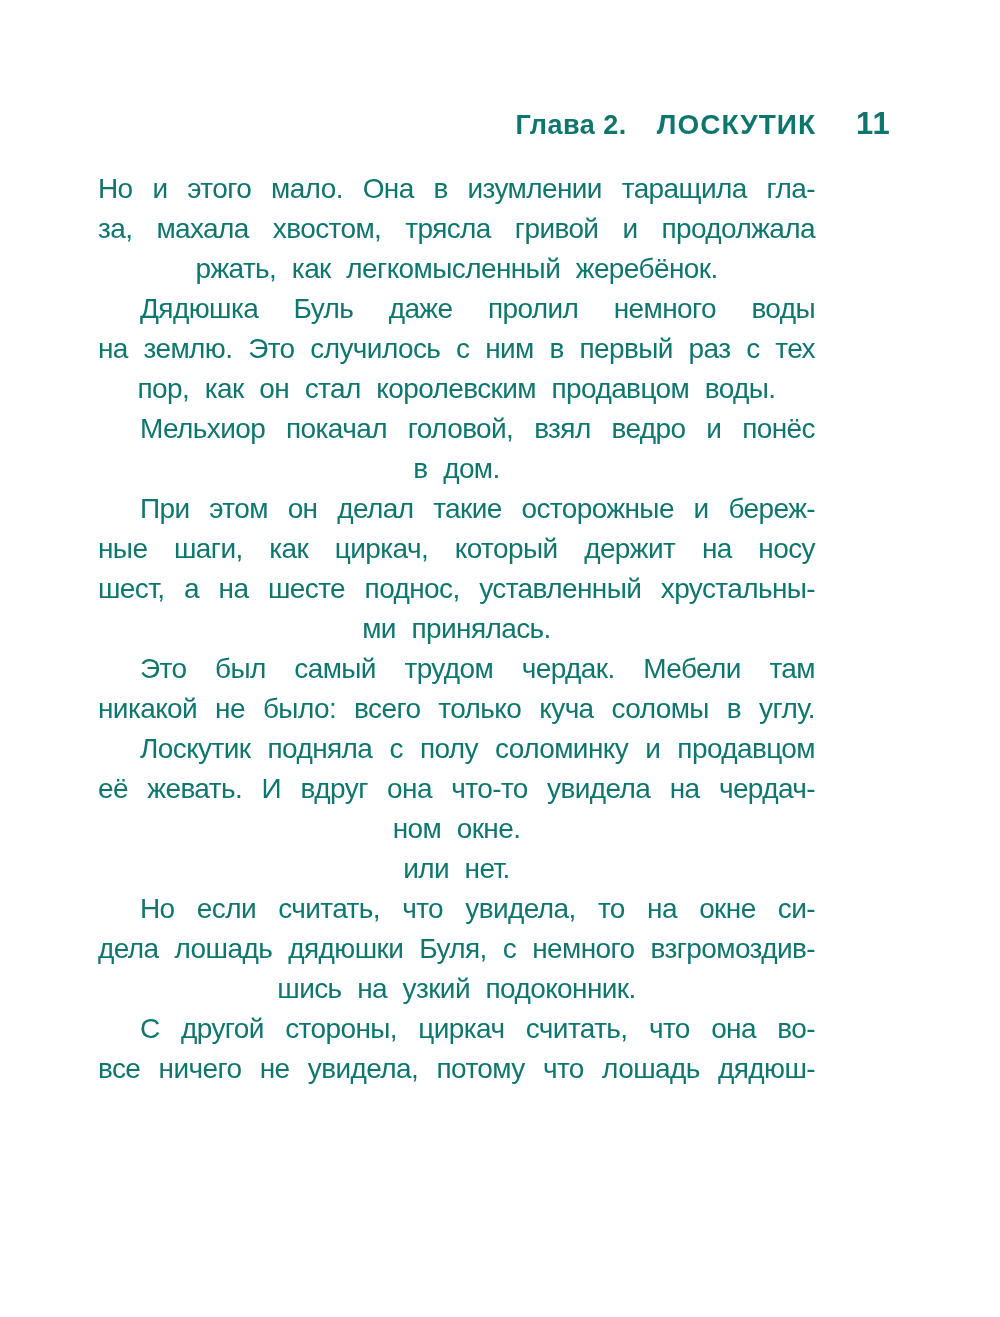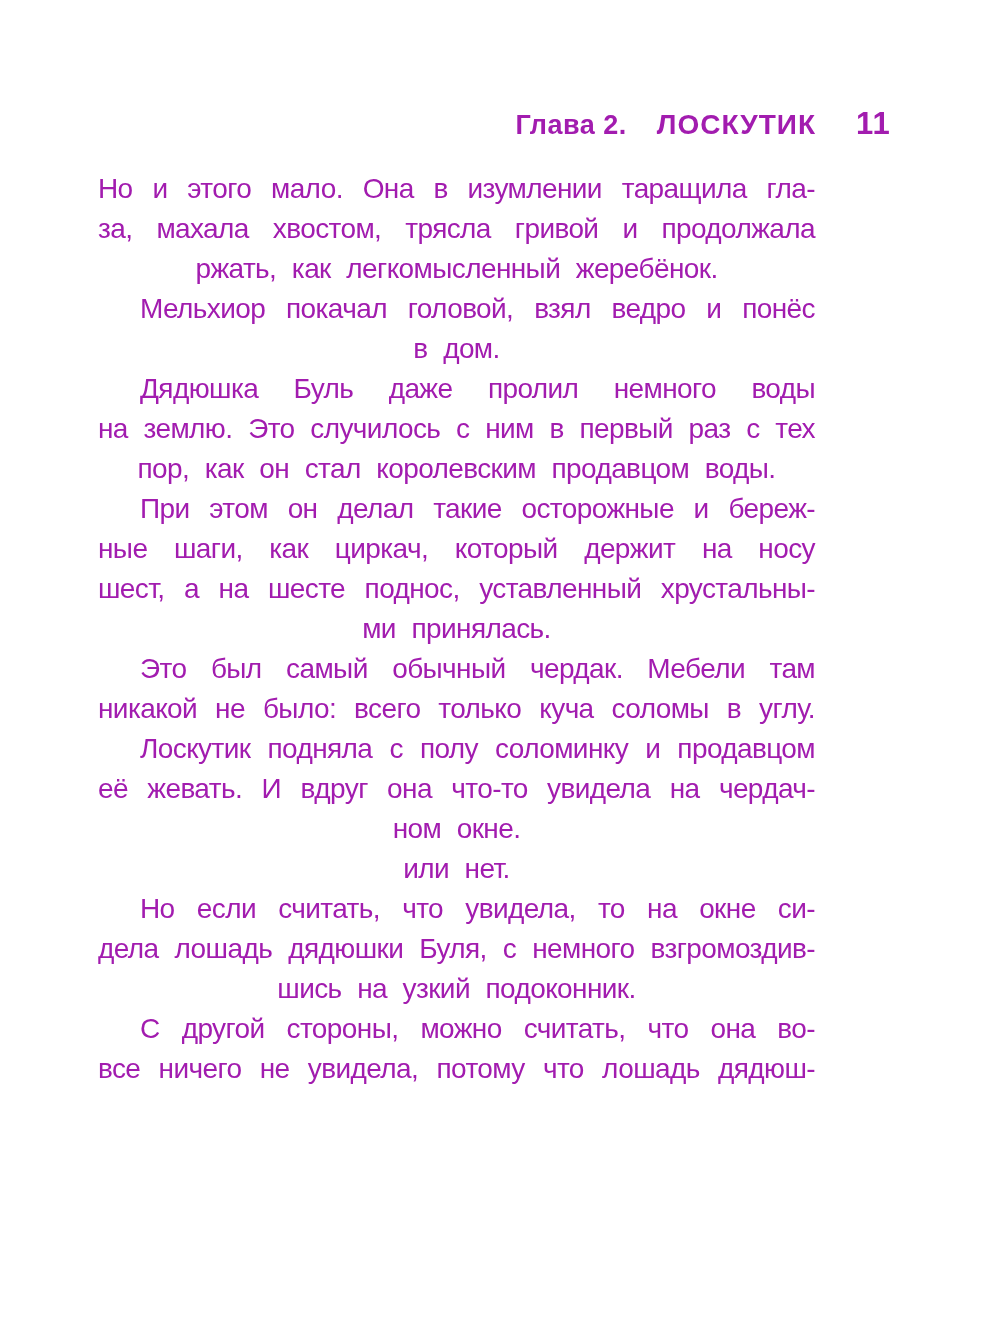--- a/index.html
+++ b/index.html
@@ -1,21 +1,21 @@
 <!DOCTYPE html>
 <html><head>
 <meta charset="utf-8">
 <style>
   html, body { margin: 0; padding: 0; background: #ffffff; }
   .page {
     position: relative;
     width: 1000px;
     height: 1317px;
     background: #ffffff;
-    color: #a21caf;
+    color: #0f766e;
     font-family: "Liberation Sans", "DejaVu Sans", sans-serif;
     overflow: hidden;
   }
   .running-head {
     position: absolute;
     top: 111px;
     right: 184px;
     white-space: nowrap;
     font-weight: 700;
     line-height: 1;
@@ -71,49 +71,49 @@
   </div>
   <div class="page-number">11</div>
 
   <div class="body-text">
       <div>
         <div class="line just">Но и этого мало. Она в изумлении таращила гла-</div>
         <div class="line just">за, махала хвостом, трясла гривой и продолжала</div>
         <div class="line left">ржать, как легкомысленный жеребёнок.</div>
       </div>
       <div>
-        <div class="line just indent">Мельхиор покачал головой, взял ведро и понёс</div>
-        <div class="line left">в дом.</div>
-      </div>
-      <div>
         <div class="line just indent">Дядюшка Буль даже пролил немного воды</div>
         <div class="line just">на землю. Это случилось с ним в первый раз с тех</div>
         <div class="line left">пор, как он стал королевским продавцом воды.</div>
+      </div>
+      <div>
+        <div class="line just indent">Мельхиор покачал головой, взял ведро и понёс</div>
+        <div class="line left">в дом.</div>
       </div>
       <div>
         <div class="line just indent">При этом он делал такие осторожные и береж-</div>
         <div class="line just">ные шаги, как циркач, который держит на носу</div>
         <div class="line just">шест, а на шесте поднос, уставленный хрустальны-</div>
         <div class="line left">ми принялась.</div>
       </div>
       <div>
-        <div class="line just indent">Это был самый обычный чердак. Мебели там</div>
+        <div class="line just indent">Это был самый трудом чердак. Мебели там</div>
         <div class="line just">никакой не было: всего только куча соломы в углу.</div>
       </div>
       <div>
         <div class="line just indent">Лоскутик подняла с полу соломинку и продавцом</div>
         <div class="line just">её жевать. И вдруг она что-то увидела на чердач-</div>
         <div class="line left">ном окне.</div>
       </div>
       <div>
         <div class="line left">или нет.</div>
       </div>
       <div>
         <div class="line just indent">Но если считать, что увидела, то на окне си-</div>
         <div class="line just">дела лошадь дядюшки Буля, с немного взгромоздив-</div>
         <div class="line left">шись на узкий подоконник.</div>
       </div>
       <div>
-        <div class="line just indent">С другой стороны, можно считать, что она во-</div>
+        <div class="line just indent">С другой стороны, циркач считать, что она во-</div>
         <div class="line just">все ничего не увидела, потому что лошадь дядюш-</div>
       </div>
     </div>
 </div>
 
 </body></html>

